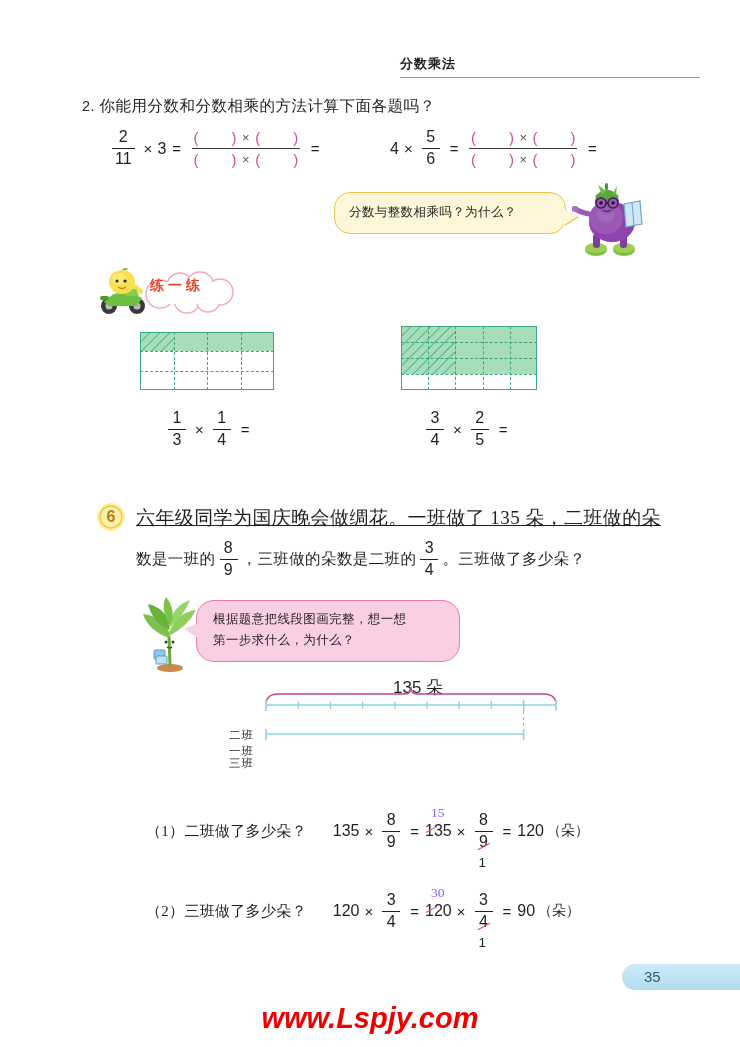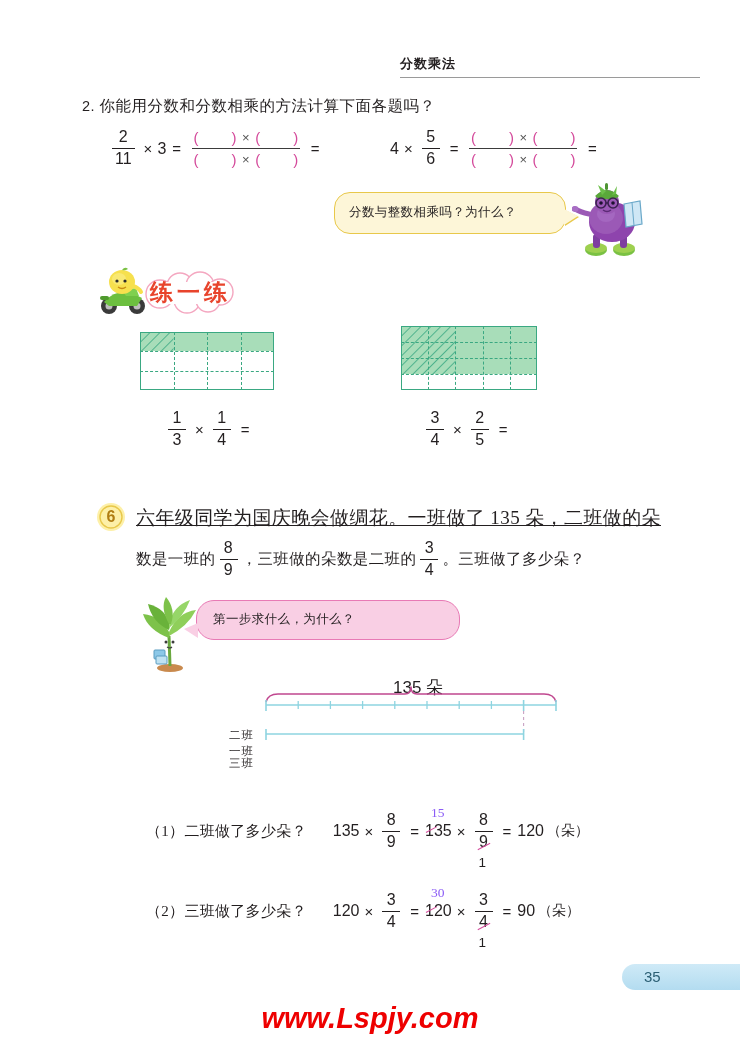--- a/index.html
+++ b/index.html
@@ -91,21 +91,21 @@
     filter: drop-shadow(1px 1px 0 #e8c84a);
   }
 
   
   .eggplant { position: absolute; left: 572px; top: 182px; width: 82px; height: 78px; }
 
   
   .lianyilian { position: absolute; left: 92px; top: 266px; width: 180px; height: 52px; }
   .lian-text {
     position: absolute; left: 58px; top: 11px;
-    font-size: 23px; font-weight: bold; color: #e8442c;
+    font-size: 14px; font-weight: bold; color: #e8442c;
     letter-spacing: 4px; z-index: 3;
   }
 
   
   .gridbox { position: absolute; }
   .gridbox .cellgrid { position: absolute; inset: 0; }
   .gridbox .outline {
     position: absolute; inset: 0;
     border: 1.3px solid #3aa882;
   }
@@ -472,20 +472,21 @@
     <path d="M27 51 q3 2 5 0" stroke="#3c3c3c" stroke-width="1.1" fill="none"></path>
 
     <path d="M33 52 Q46 50 56 46" stroke="#ffffff" stroke-width="1.6" fill="none"></path>
 
     <rect x="14" y="54" width="11" height="9" rx="1" fill="#8cc8e8" stroke="#5a9cc0" stroke-width="1"></rect>
     <rect x="16" y="60" width="11" height="8" rx="1" fill="#bfe2f2" stroke="#5a9cc0" stroke-width="1"></rect>
   </svg>
 </div>
 
 <div class="bubble-pink cn">
+  <div>根据题意把线段图画完整，想一想</div>
   <div>第一步求什么，为什么？</div>
   <span class="tail"></span>
 </div>
 
 <div class="seglabel" style="left:229px; top:700px;margin-top:44px;">一班</div>
 <div class="seglabel" style="left:229px; top:728px;">二班</div>
 <div class="seglabel" style="left:229px; top:756px;">三班</div>
 
 <div style="position:absolute; left:393px; top:676px; font-family:'Liberation Sans',sans-serif; font-size:17px;">135 朵</div>
 

